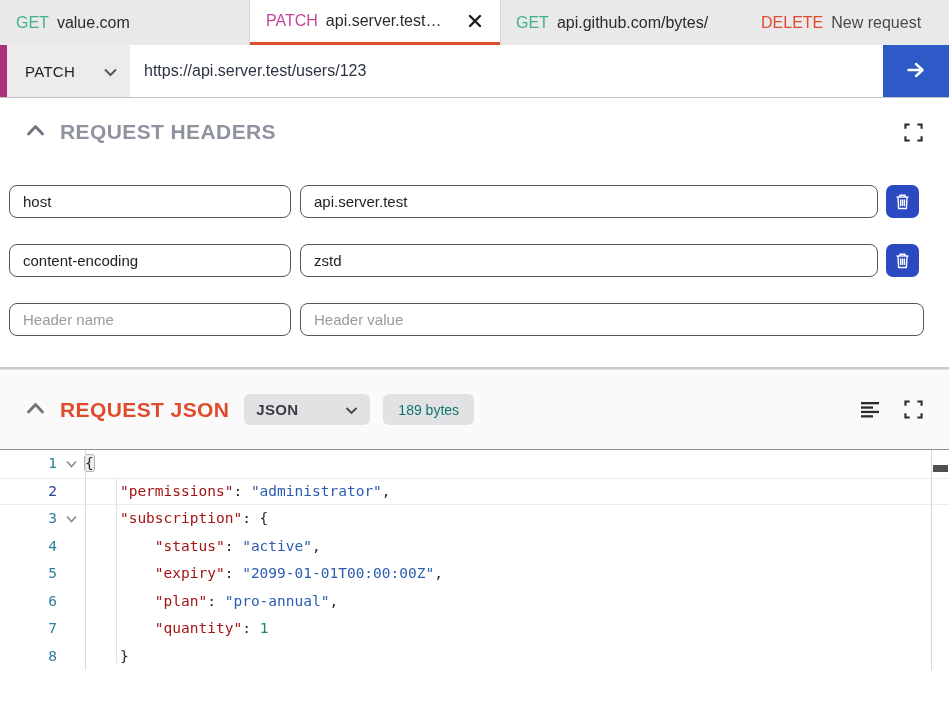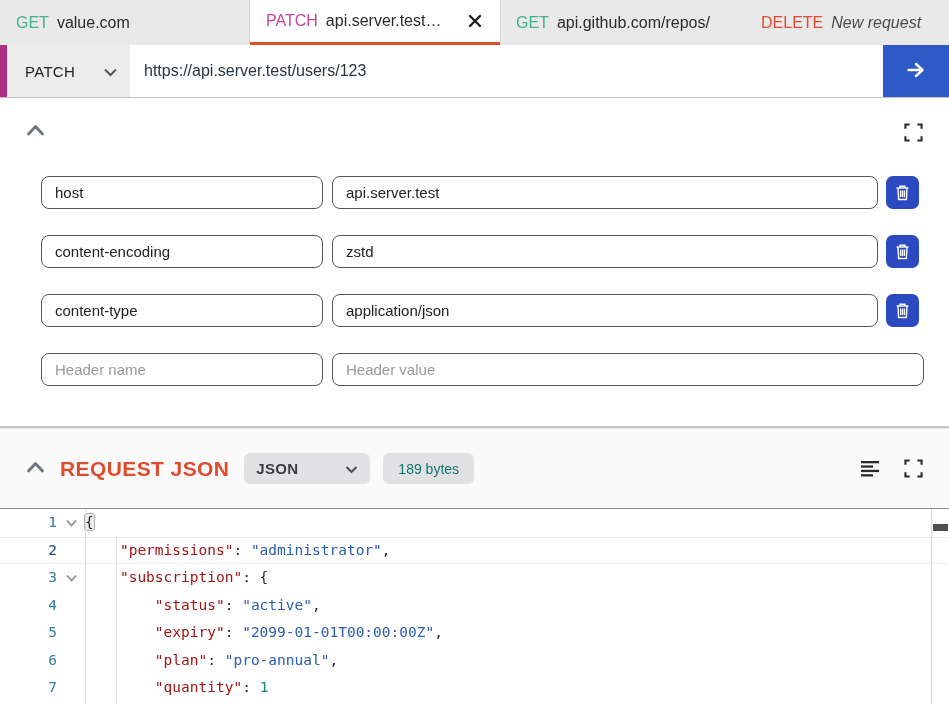--- a/index.html
+++ b/index.html
@@ -11,21 +11,21 @@
   .tab { display:flex; align-items:center; padding-left:16px; font-size:16px; color:#2b2b2b; cursor:pointer; }
   .tab .method { margin-right:8px; font-weight:400; }
   .mc-get { color:#3fb389; }
   .mc-patch { color:#c3469b; }
   .mc-delete { color:#df4b32; }
   .tab-1 { width:250px; }
   .tab-2 { width:250px; background:#fff; border-bottom:3px solid #dc4f2c;
            box-shadow:-1px 0 0 #d8d8d8, 1px 0 0 #d8d8d8; }
   .tab-3 { width:245px; }
   .tab-4 { flex:1; }
-  .tab-label-italic { font-style:italic; color:#4a4a4a; }
+  .tab-label-italic { color:#4a4a4a; }
   .close-btn { margin-left:auto; margin-right:18px; display:flex; align-items:center; }
 
   
   .reqbar { height:53px; display:flex; background:#ececec; border-bottom:1px solid #c2c2c2; }
   .stripe { width:7px; background:#ad2f7f; flex:none; }
   .method-select { width:123px; flex:none; display:flex; align-items:center;
     justify-content:space-between; padding:0 12px 0 18px; font-size:15px;
     color:#222; letter-spacing:.3px; cursor:pointer; }
   .url-input { flex:1; border:none; outline:none; background:#fff; font-size:16px;
     color:#2b3440; padding:0 14px; font-family:"Liberation Sans",sans-serif; }
@@ -35,21 +35,21 @@
   
   .section-head { display:flex; align-items:center; padding:0 26px; }
   .headers-head { height:68px; background:#fff; }
   .sec-title { margin-left:15px; font-size:21px; font-weight:700; letter-spacing:.4px; }
   .headers-title { color:#8e939d; }
   .body-title { color:#df4b2d; }
   .icon-right { margin-left:auto; display:flex; align-items:center; gap:24px; }
   .icon-btn { background:none; border:none; cursor:pointer; display:flex; align-items:center; padding:0; }
 
   .hrows { display:flex; flex-direction:column; gap:9px; padding:10px 0 23px 0; background:#fff; }
-  .hrow { display:flex; gap:9px; margin-left:41px; margin-right:30px; height:50px; }
+  .hrow { display:flex; gap:9px; margin-left:9px; margin-right:30px; height:50px; align-items:center; }
   .hrow.new { margin-right:26px; }
   .hdr-input { height:33px; border:1px solid #565656; border-radius:8px; padding:0 13px;
     font-size:15px; color:#222; outline:none; font-family:"Liberation Sans",sans-serif; background:#fff; }
   .hdr-input::placeholder { color:#9a9a9a; }
   .h-name { width:282px; flex:none; }
   .h-value { flex:1; margin-right:-1px; }
   .trash-btn { width:33px; height:33px; flex:none; background:#2b49c0; border:none;
     border-radius:7px; display:flex; align-items:center; justify-content:center; cursor:pointer; }
 
   .divider { height:3px; background:#c9c9c9; border-bottom:1px solid #e4e4e4; }
@@ -93,21 +93,21 @@
     <span class="method mc-patch">PATCH</span>
     <span>api.server.test…</span>
     <span class="close-btn">
       <svg width="14" height="14" viewBox="0 0 14 14">
           <path d="M2 2 L12 12 M12 2 L2 12" stroke="#1c1c1c" stroke-width="2.4" stroke-linecap="round"></path>
         </svg>
     </span>
   </div>
   <div class="tab tab-3">
     <span class="method mc-get">GET</span>
-    <span>api.github.com/repos/</span>
+    <span>api.github.com/bytes/</span>
   </div>
   <div class="tab tab-4">
     <span class="method mc-delete">DELETE</span>
     <span class="tab-label-italic">New request</span>
   </div>
 </div>
 
 <div class="reqbar">
   <div class="stripe"></div>
   <div class="method-select">
@@ -129,20 +129,21 @@
   </button>
 </div>
 
 <div>
   <div class="section-head headers-head">
     <span>
       <svg width="19" height="14" viewBox="0 0 19 14">
           <polyline points="2.5,11 9.5,3.5 16.5,11" fill="none" stroke="#6f757e" stroke-width="2.8" stroke-linecap="round" stroke-linejoin="round"></polyline>
         </svg>
     </span>
+    <span class="sec-title headers-title">REQUEST HEADERS</span>
     <span class="icon-right">
       <button class="icon-btn">
         <svg width="19" height="19" viewBox="0 0 20 20" fill="none" stroke="#2b2b2b" stroke-width="2.2">
             <path d="M1.5 6 V1.5 H6"></path>
             <path d="M14 1.5 H18.5 V6"></path>
             <path d="M18.5 14 V18.5 H14"></path>
             <path d="M6 18.5 H1.5 V14"></path>
           </svg>
       </button>
     </span>
@@ -170,34 +171,20 @@
         <svg width="15" height="17" viewBox="0 0 15 17" fill="none" stroke="#fff" stroke-width="1.4">
             <path d="M1.5 4 H13.5"></path>
             <path d="M5 4 V2.2 H10 V4"></path>
             <path d="M3 4 L3.6 15.5 H11.4 L12 4"></path>
             <path d="M5.6 6.5 V13"></path>
             <path d="M7.5 6.5 V13"></path>
             <path d="M9.4 6.5 V13"></path>
           </svg>
       </button>
     </div>
-    <div class="hrow">
-      <input class="hdr-input h-name" value="content-type" style="">
-      <input class="hdr-input h-value" value="application/json" style="">
-      <button class="trash-btn">
-        <svg width="15" height="17" viewBox="0 0 15 17" fill="none" stroke="#fff" stroke-width="1.4">
-            <path d="M1.5 4 H13.5"></path>
-            <path d="M5 4 V2.2 H10 V4"></path>
-            <path d="M3 4 L3.6 15.5 H11.4 L12 4"></path>
-            <path d="M5.6 6.5 V13"></path>
-            <path d="M7.5 6.5 V13"></path>
-            <path d="M9.4 6.5 V13"></path>
-          </svg>
-      </button>
-    </div>
     <div class="hrow new">
       <input class="hdr-input h-name" placeholder="Header name" style="">
       <input class="hdr-input h-value" placeholder="Header value" style="">
     </div>
   </div>
 </div>
 
 <div class="divider"></div>
 
 <div>

